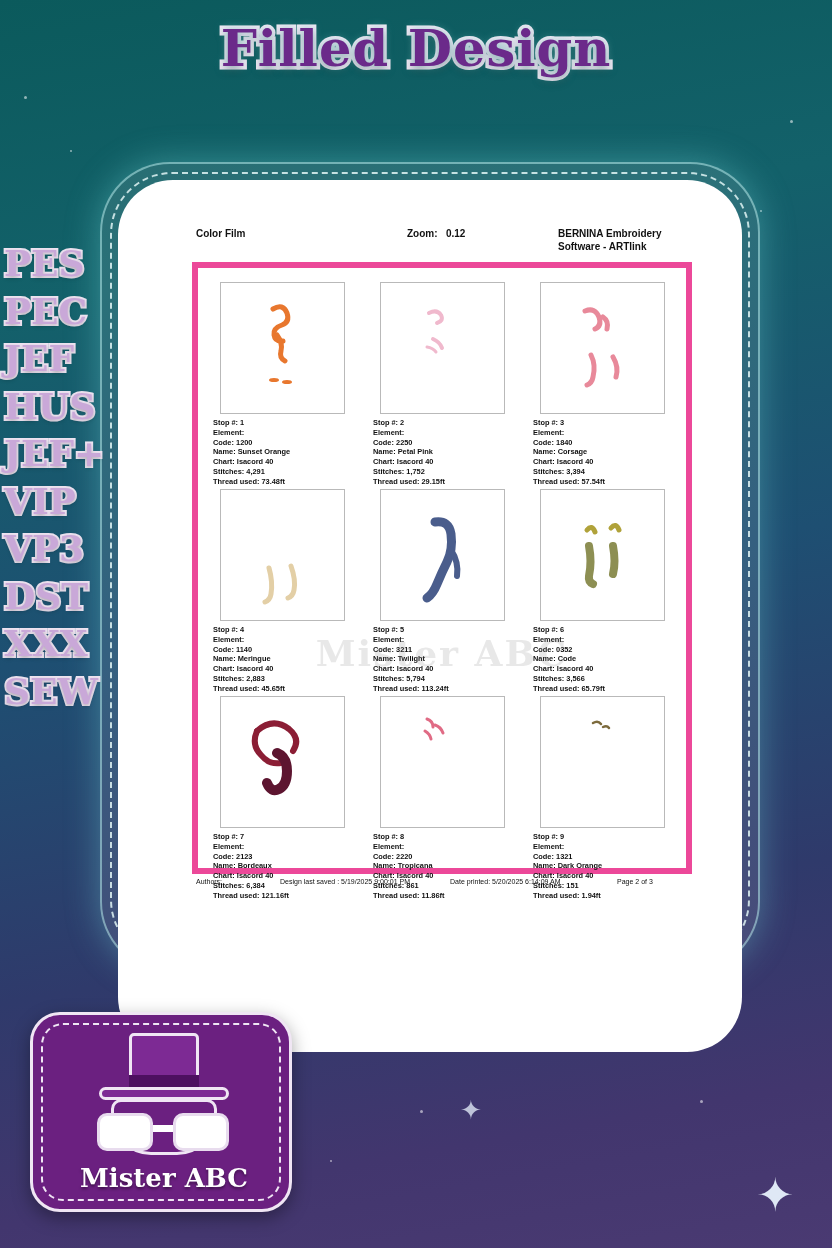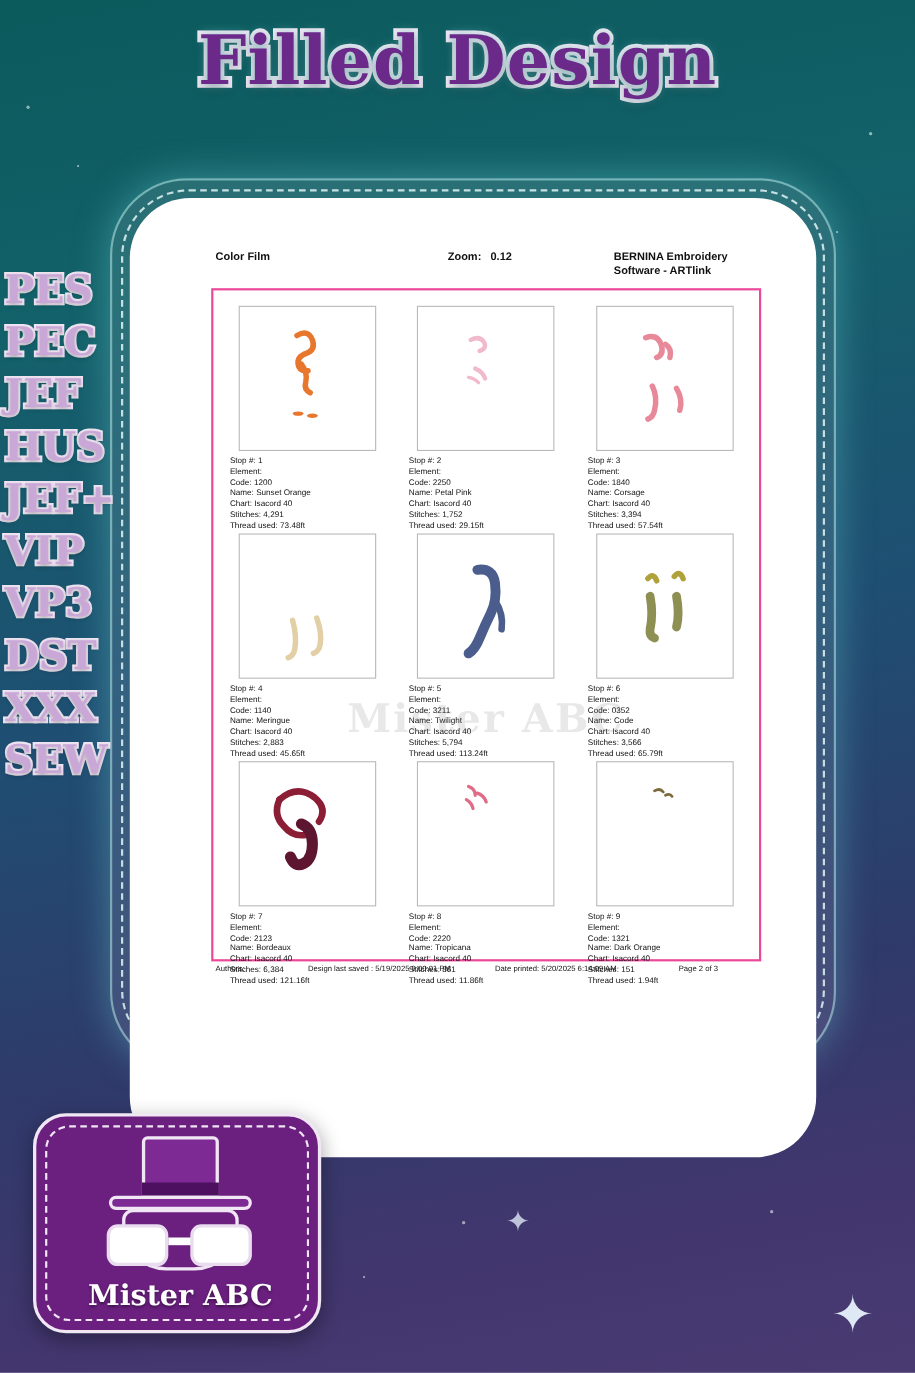--- a/index.html
+++ b/index.html
@@ -16,21 +16,21 @@
 
   
   .title-wrap {
     position:absolute; top:18px; left:0; width:832px; text-align:center;
     z-index: 6;
   }
   .title {
     display:inline-block;
     font-family: "DejaVu Serif", serif;
     font-weight: bold;
-    font-size: 62px;
+    font-size: 51px;
     letter-spacing: 1px;
     color: #6b2a8a;
     -webkit-text-stroke: 7px #f2e9f5;
     paint-order: stroke fill;
     text-shadow: 0 0 10px rgba(140,220,220,.7), 0 4px 10px rgba(0,0,0,.35);
   }
 
   
   .card-outer {
     position:absolute; left:100px; top:162px; width:660px; height:810px;
@@ -61,22 +61,23 @@
   .doc-header {
     position:relative; height:40px; padding-top:6px;
     font-weight:bold; font-size:10px;
   }
   .doc-header .col-film { position:absolute; left:4px; top:6px; }
   .doc-header .col-zoom { position:absolute; left:215px; top:6px; }
   .doc-header .col-soft { position:absolute; left:366px; top:6px; width:140px; line-height:1.25; }
 
   .doc-body {
     position:absolute; left:0; top:40px; width:500px; height:612px;
-    border:2px solid #ec4899;
+    border:6px solid #ec4899;
     padding:14px 8px 0 8px;
+    font-weight:bold;
   }
   .grid {
     display:grid;
     grid-template-columns: repeat(3, 1fr);
     grid-template-rows: repeat(3, 207px);
     column-gap: 8px;
   }
   .cell { position:relative; }
   .thumb {
     width:125px; height:132px; margin:0 auto;

